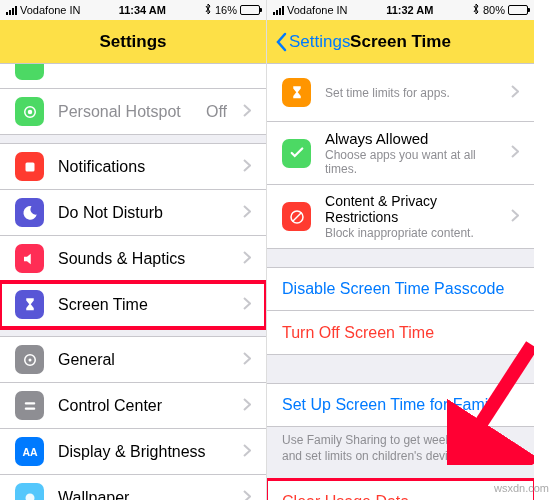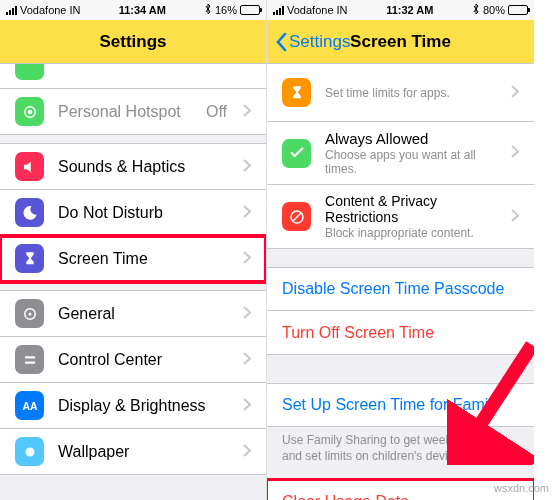--- a/index.html
+++ b/index.html
@@ -92,40 +92,53 @@
             </div>
           <span class="row-detail">Off</span>
           <span class="chevron"><svg width="8" height="13" viewBox="0 0 8 13">
                 <path d="M1 1 L7 6.5 L1 12" stroke="#c7c7cc" stroke-width="2" fill="none"></path>
               </svg></span>
         </div>
       </div>
 
       <div class="group tight">
         <div class="row">
+          <div class="icon-box" style="background:#ff3b30">
+            <svg class="ic" viewBox="0 0 24 24">
+                <rect x="6" y="6" width="12" height="12" rx="2" fill="#fff"></rect>
+              </svg>
+          </div>
+          <div class="row-text">
+              <span class="row-label">Notifications</span>
+            </div>
+          <span class="chevron"><svg width="8" height="13" viewBox="0 0 8 13">
+                <path d="M1 1 L7 6.5 L1 12" stroke="#c7c7cc" stroke-width="2" fill="none"></path>
+              </svg></span>
+        </div>
+        <div class="row">
+          <div class="icon-box" style="background:#5856d6">
+            <svg class="ic" viewBox="0 0 24 24">
+                <path d="M14 3a9 9 0 1 0 7 11 7 7 0 0 1-7-11z" fill="#fff"></path>
+              </svg>
+          </div>
+          <div class="row-text">
+              <span class="row-label">Do Not Disturb</span>
+            </div>
+          <span class="chevron"><svg width="8" height="13" viewBox="0 0 8 13">
+                <path d="M1 1 L7 6.5 L1 12" stroke="#c7c7cc" stroke-width="2" fill="none"></path>
+              </svg></span>
+        </div>
+        <div class="row">
           <div class="icon-box" style="background:#ff2d55">
             <svg class="ic" viewBox="0 0 24 24">
                 <path d="M4 9v6h4l5 4V5L8 9H4z" fill="#fff"></path>
               </svg>
           </div>
           <div class="row-text">
               <span class="row-label">Sounds &amp; Haptics</span>
-            </div>
-          <span class="chevron"><svg width="8" height="13" viewBox="0 0 8 13">
-                <path d="M1 1 L7 6.5 L1 12" stroke="#c7c7cc" stroke-width="2" fill="none"></path>
-              </svg></span>
-        </div>
-        <div class="row">
-          <div class="icon-box" style="background:#5856d6">
-            <svg class="ic" viewBox="0 0 24 24">
-                <path d="M14 3a9 9 0 1 0 7 11 7 7 0 0 1-7-11z" fill="#fff"></path>
-              </svg>
-          </div>
-          <div class="row-text">
-              <span class="row-label">Do Not Disturb</span>
             </div>
           <span class="chevron"><svg width="8" height="13" viewBox="0 0 8 13">
                 <path d="M1 1 L7 6.5 L1 12" stroke="#c7c7cc" stroke-width="2" fill="none"></path>
               </svg></span>
         </div>
         <div class="row highlight">
           <div class="icon-box" style="background:#5856d6">
             <svg class="ic" viewBox="0 0 24 24">
                 <path d="M7 3h10v3l-4 5 4 5v3H7v-3l4-5-4-5V3z" fill="#fff"></path>
               </svg>

